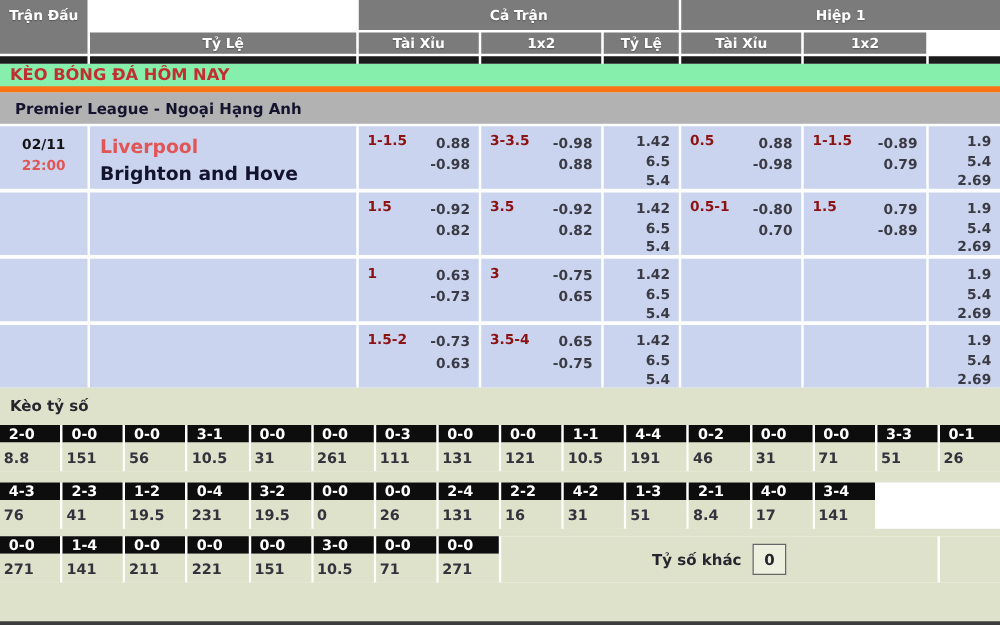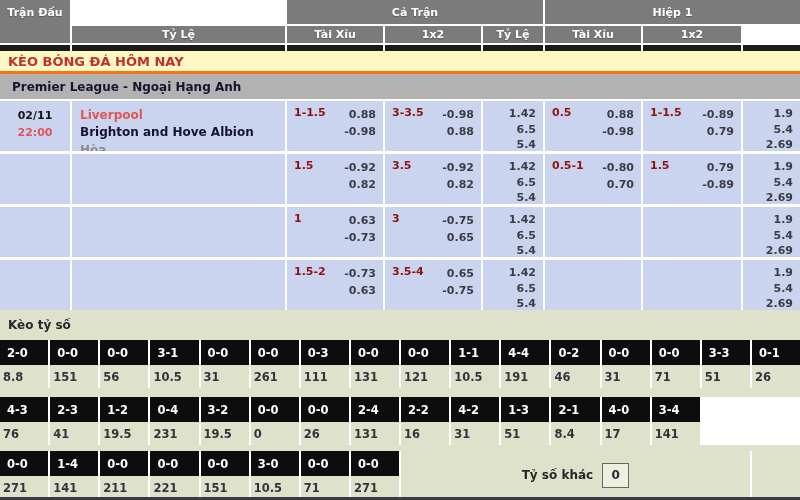--- a/index.html
+++ b/index.html
@@ -27,60 +27,60 @@
   .ca-tran { grid-column: 3 / 6; }
   .hiep1  { grid-column: 6 / 9; }
   .black-bar {
     display: grid;
     grid-template-columns: 70px 213px 96px 96px 60px 96px 98px 57px;
     gap: 2px; margin-top: 2px;
   }
   .black-bar div { height: 6px; background: #1b1b1b; }
   
   .page-title {
-    height: 23px; background: #fef9c3; color: #c13030;
+    height: 23px; background: #86efac; color: #c13030;
     font-size: 13px; display: flex; align-items: center; padding-left: 8px;
-    border-bottom: 3px solid #f97316;
+    border-bottom: 5px solid #f97316;
   }
   .league-bar {
     height: 25px; background: #b2b2b2; color: #14142e;
     font-size: 12px; display: flex; align-items: center; padding-left: 12px;
   }
   
   .odds-grid {
     display: grid;
     grid-template-columns: 70px 213px 96px 96px 60px 96px 98px 57px;
     grid-auto-rows: 50px;
     column-gap: 2px; row-gap: 3px;
     background: #ffffff; margin-top: 2px;
   }
   .cell { background: #cad4ee; font-size: 11px; overflow: hidden; }
   .time-cell { text-align: center; padding-top: 6px; line-height: 1.55; }
   .time-date { color: #131313; display: block; }
   .time-hour { color: #e25555; display: block; }
-  .match-cell { padding: 6px 0 0 8px; line-height: 1.45; font-size: 12px; }
+  .match-cell { padding: 6px 0 0 8px; line-height: 1.45; font-size: 15px; }
   .team-home { color: #e25555; display: block; }
   .team-away { color: #13132e; display: block; }
   .draw-lbl  { color: #8a8a92; display: block; }
   .line-cell { display: flex; justify-content: space-between; padding: 5px 7px 0 7px; }
   .line { color: #8d1212; }
   .vals { display: flex; flex-direction: column; align-items: flex-end; color: #3b3b45; line-height: 1.55; }
   .x2-cell { display: flex; flex-direction: column; align-items: flex-end; padding: 5px 7px 0 0; color: #3b3b45; line-height: 1.42; }
   
   .score-section { background: #dfe2cb; padding-top: 6px; height: 187px; overflow: hidden; }
   .score-title { color: #26262e; font-size: 12px; padding: 2px 8px 8px 8px; }
   .score-row {
     display: grid; grid-template-columns: repeat(16, 1fr);
     column-gap: 2px; background: #ffffff;
   }
   .score-row.gap9 { margin-bottom: 9px; }
   .score-row.gap6 { margin-bottom: 6px; }
   .score-cell { background: #dfe2cb; }
   .score-box {
-    background: #0d0d0d; color: #ffffff; height: 25px;
+    background: #0d0d0d; color: #ffffff; height: 14px;
     display: flex; align-items: center; padding-left: 7px; font-size: 11.5px;
   }
   .score-odd {
     background: #dfe2cb; height: 23px; padding: 5px 0 0 3px;
     font-size: 11.5px; color: #33333d;
   }
   .other-cell {
     grid-column: 9 / 16; background: #dfe2cb;
     display: flex; align-items: center; justify-content: center; gap: 9px;
     color: #26262e; font-size: 12px;

